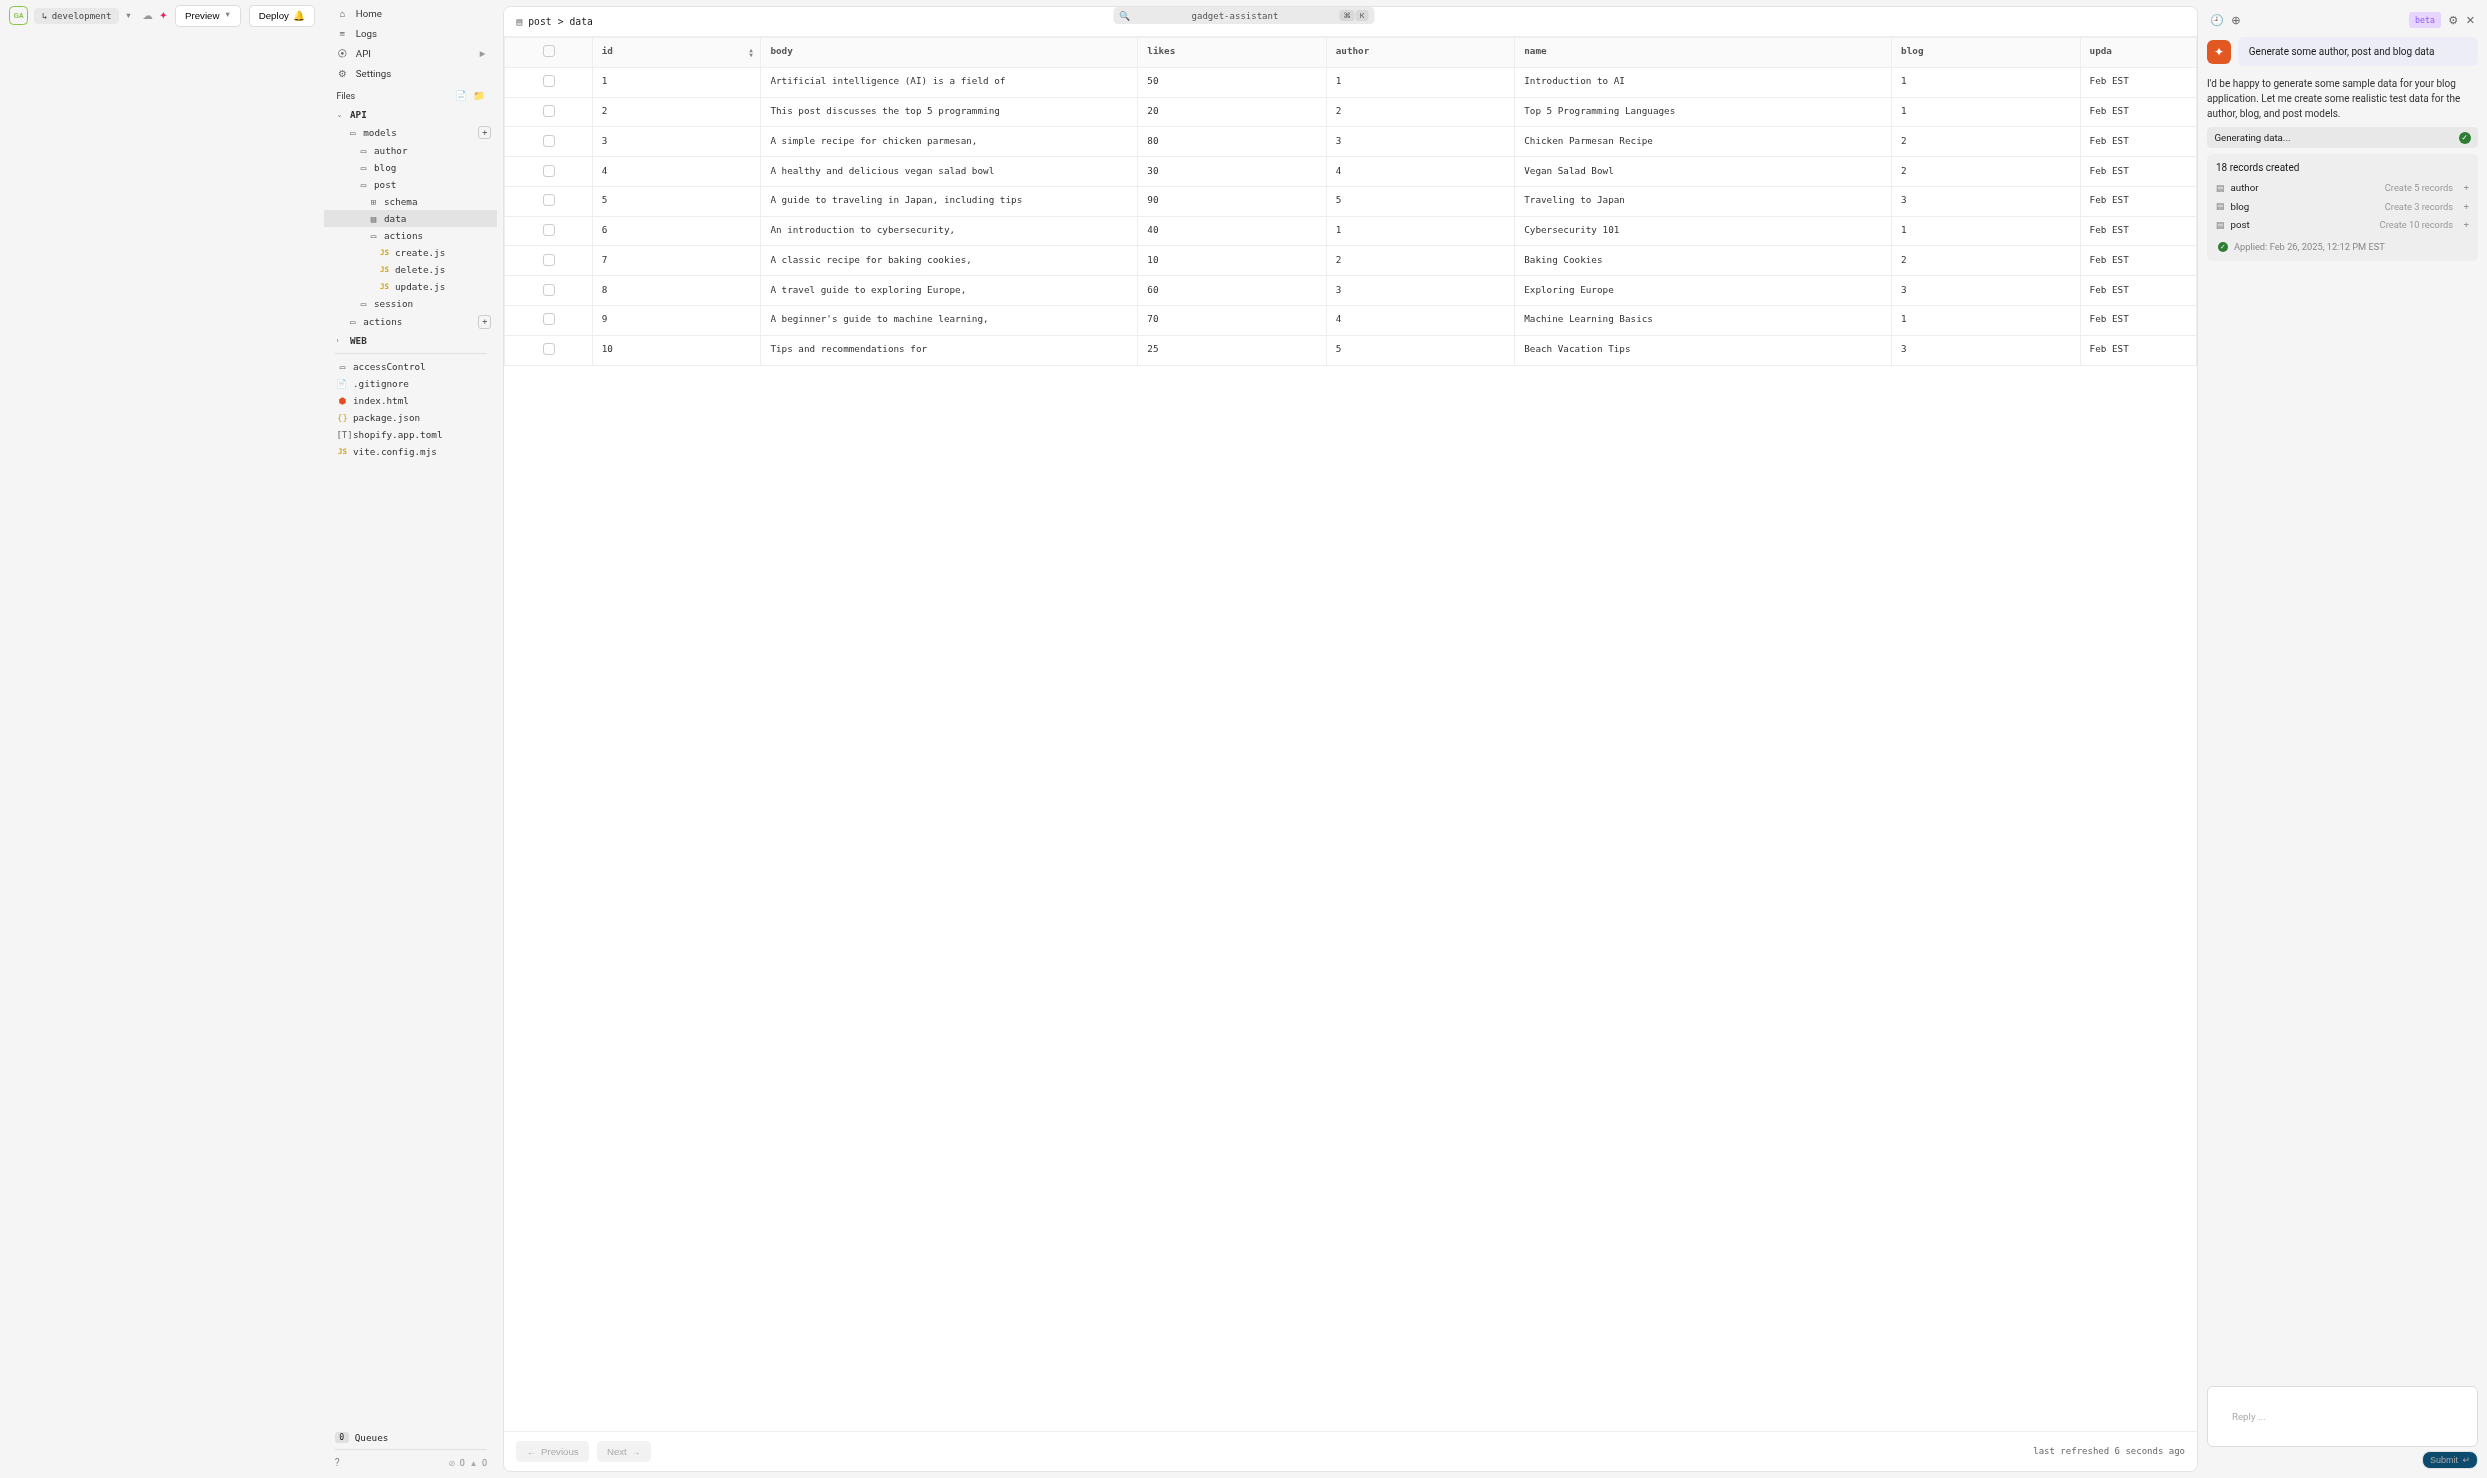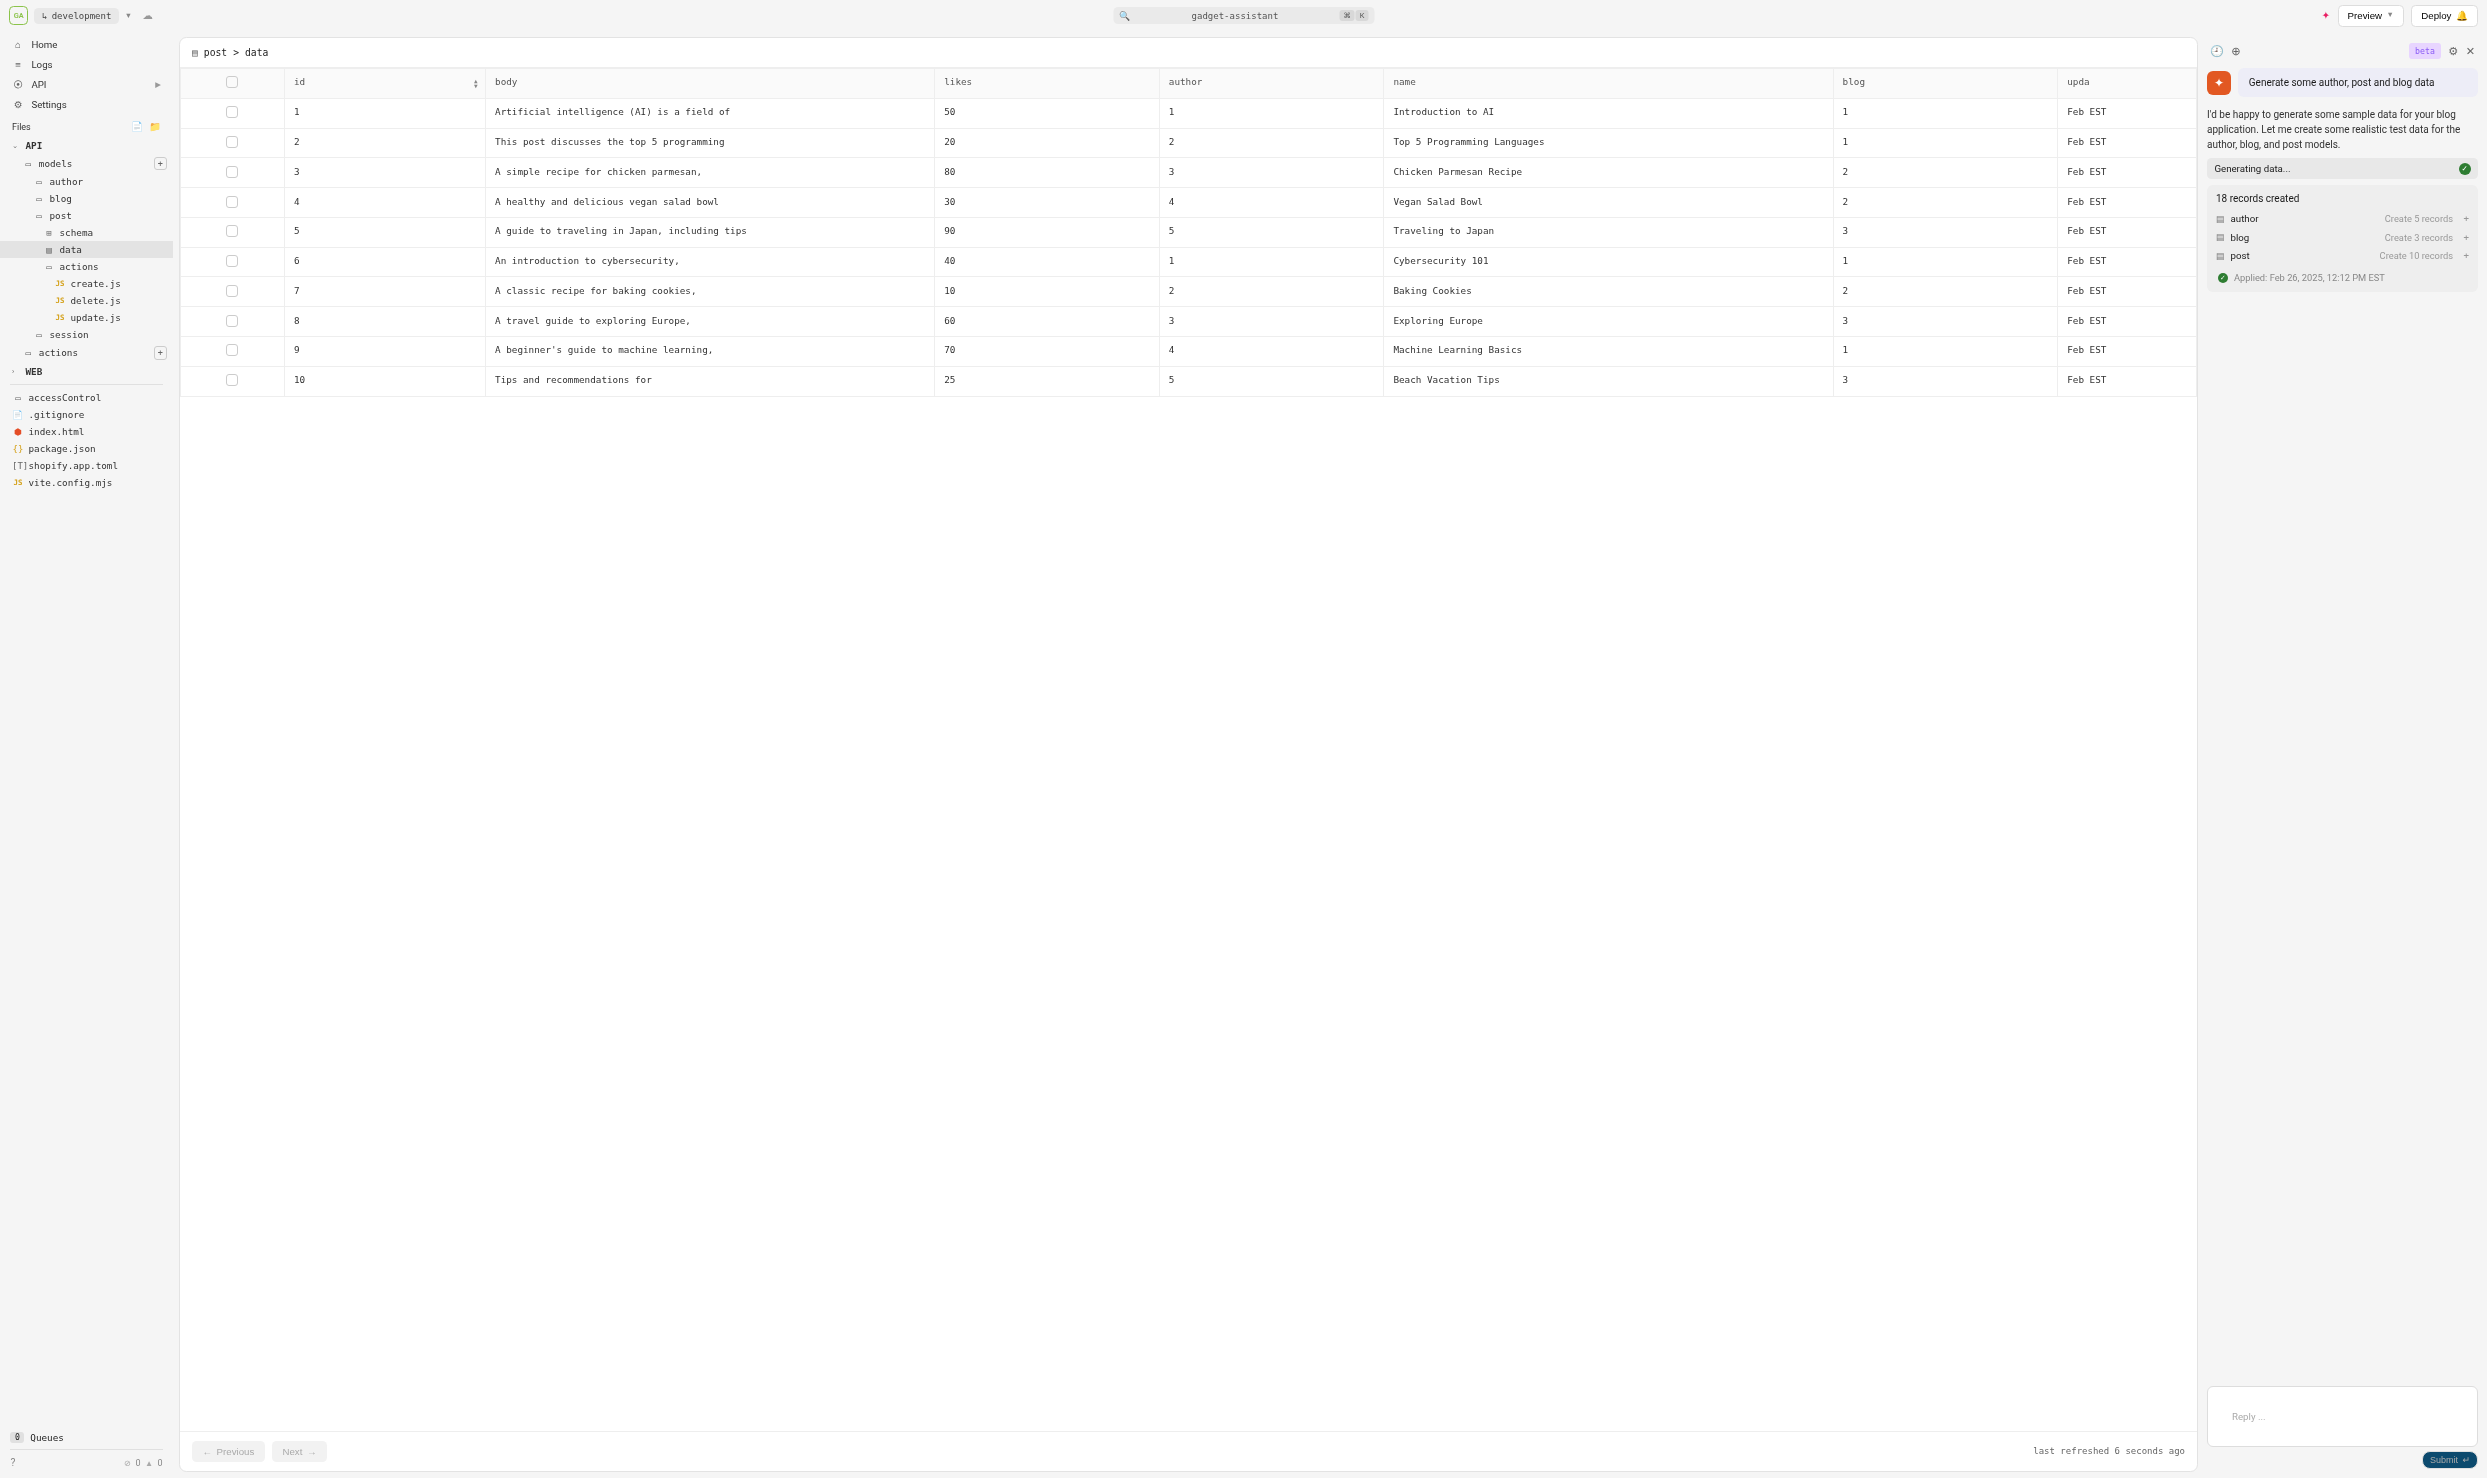--- a/index.html
+++ b/index.html
@@ -4,21 +4,21 @@
 <style>
 * { box-sizing: border-box; margin: 0; padding: 0; }
 body {
   font-family: -apple-system, BlinkMacSystemFont, "Segoe UI", Roboto, sans-serif;
   font-size: 9.7px;
   color: #1a1a1a;
   background: #f5f5f5;
   height: 100vh;
   overflow: hidden;
 }
-.app { display: flex; flex-direction: column; height: 100vh; }
+.app { display: flex; flex-direction: row; height: 100vh; }
 
 
 .topbar {
   height: 31px;
   display: flex;
   align-items: center;
   padding: 0 9px;
   background: #f5f5f5;
   gap: 6px;
 }
@@ -227,21 +227,21 @@
 table { width: 100%; border-collapse: collapse; }
 th, td {
   border: 0.7px solid #eee;
   padding: 7.4px 9px;
   text-align: left;
   font-size: 9.3px;
   vertical-align: top;
 }
 th {
   background: #fafafa;
-  font-weight: 400;
+  font-weight: 700;
   color: #555;
   font-family: ui-monospace, monospace;
   position: relative;
 }
 th .sort-arrows {
   position: absolute;
   right: 7.4px;
   top: 50%;
   transform: translateY(-50%);
   font-size: 6px;

